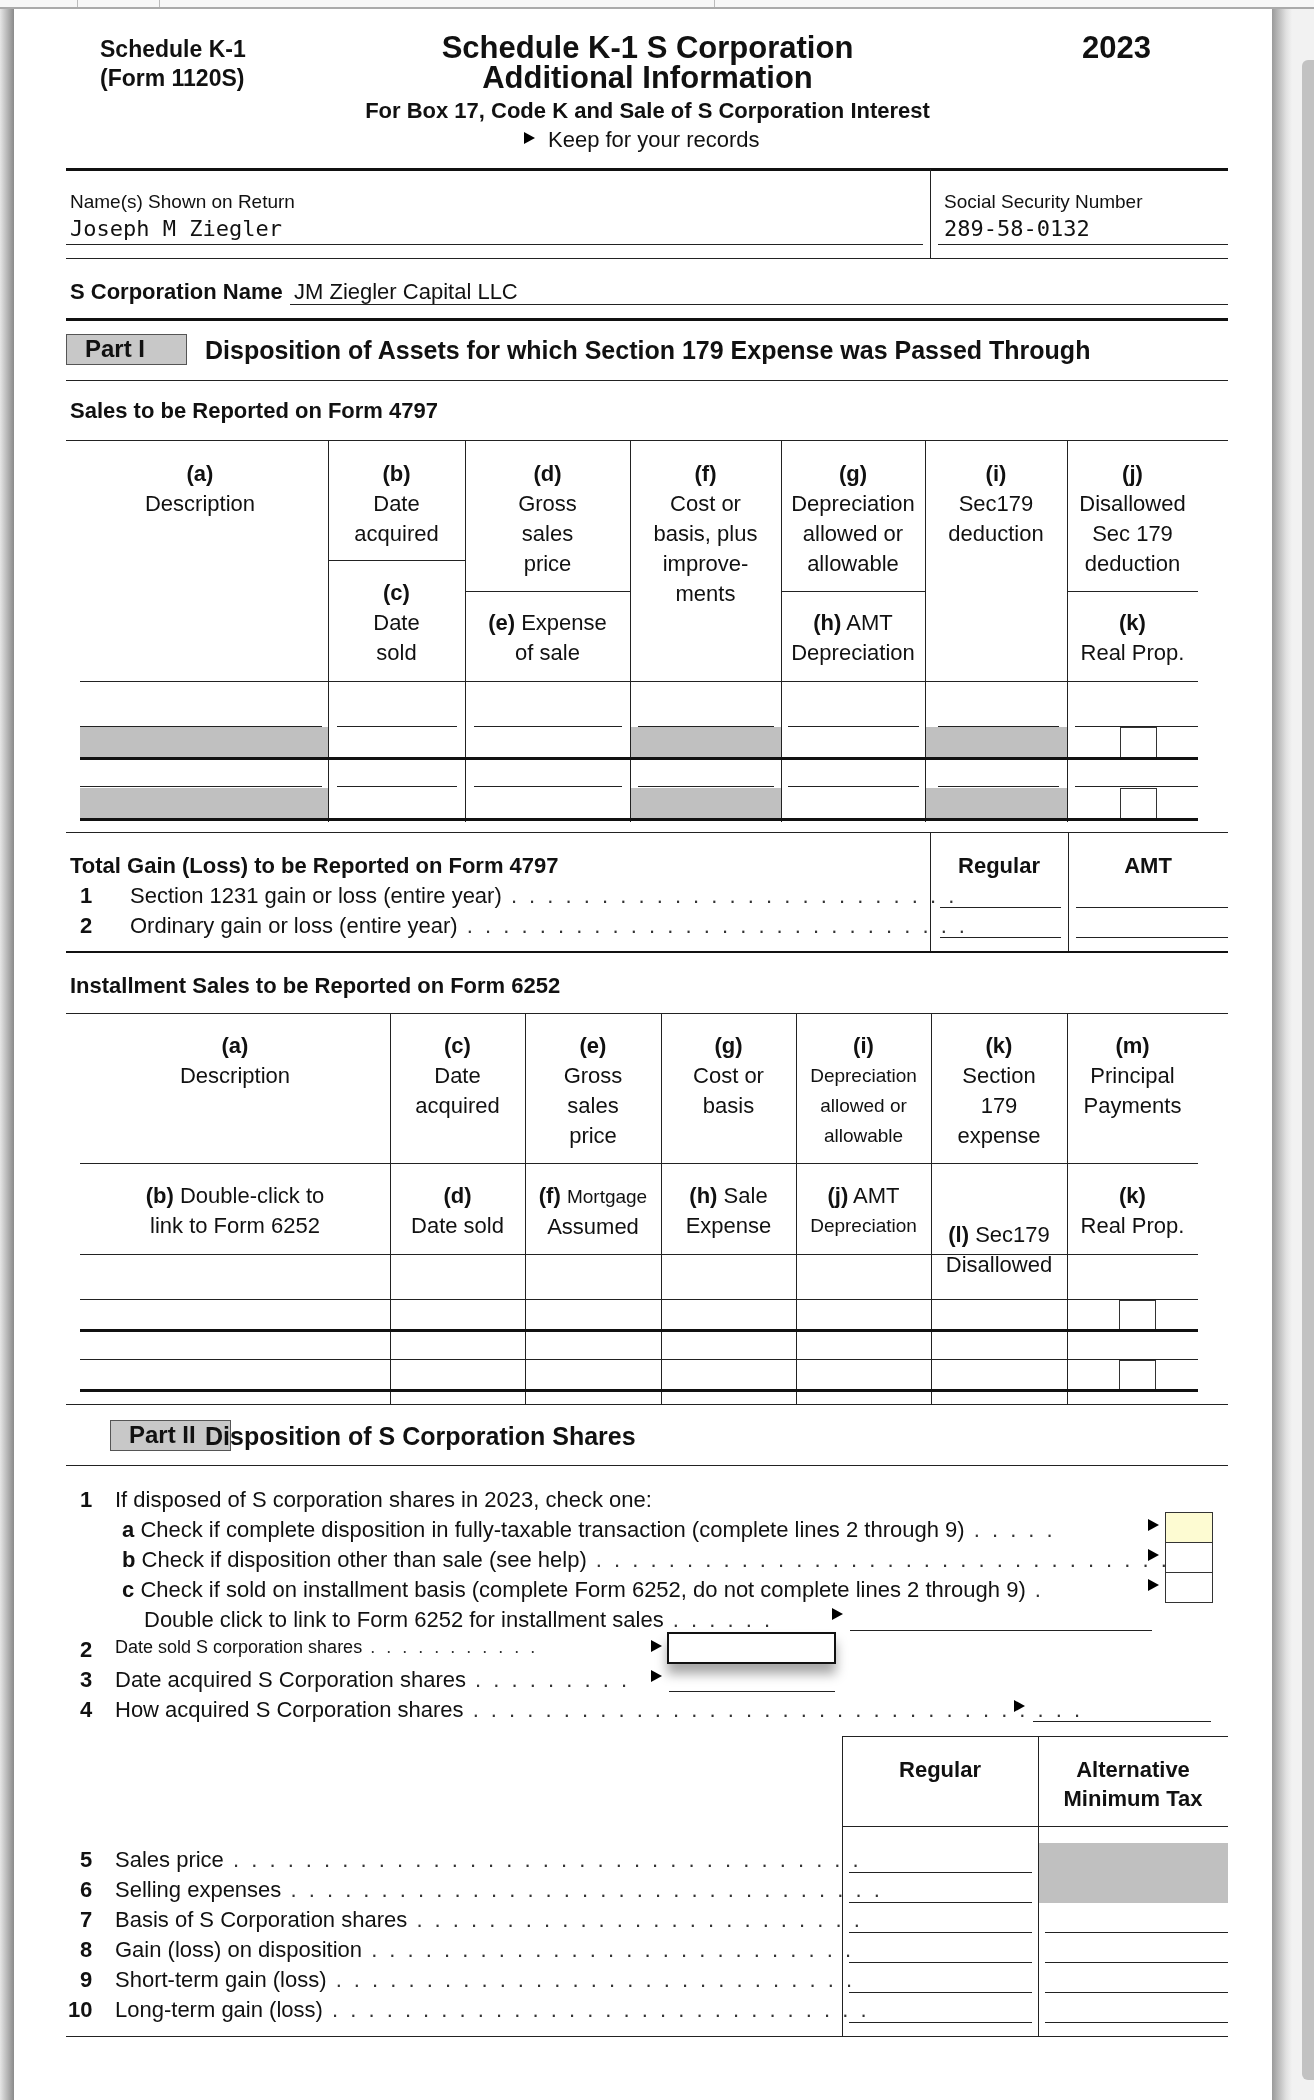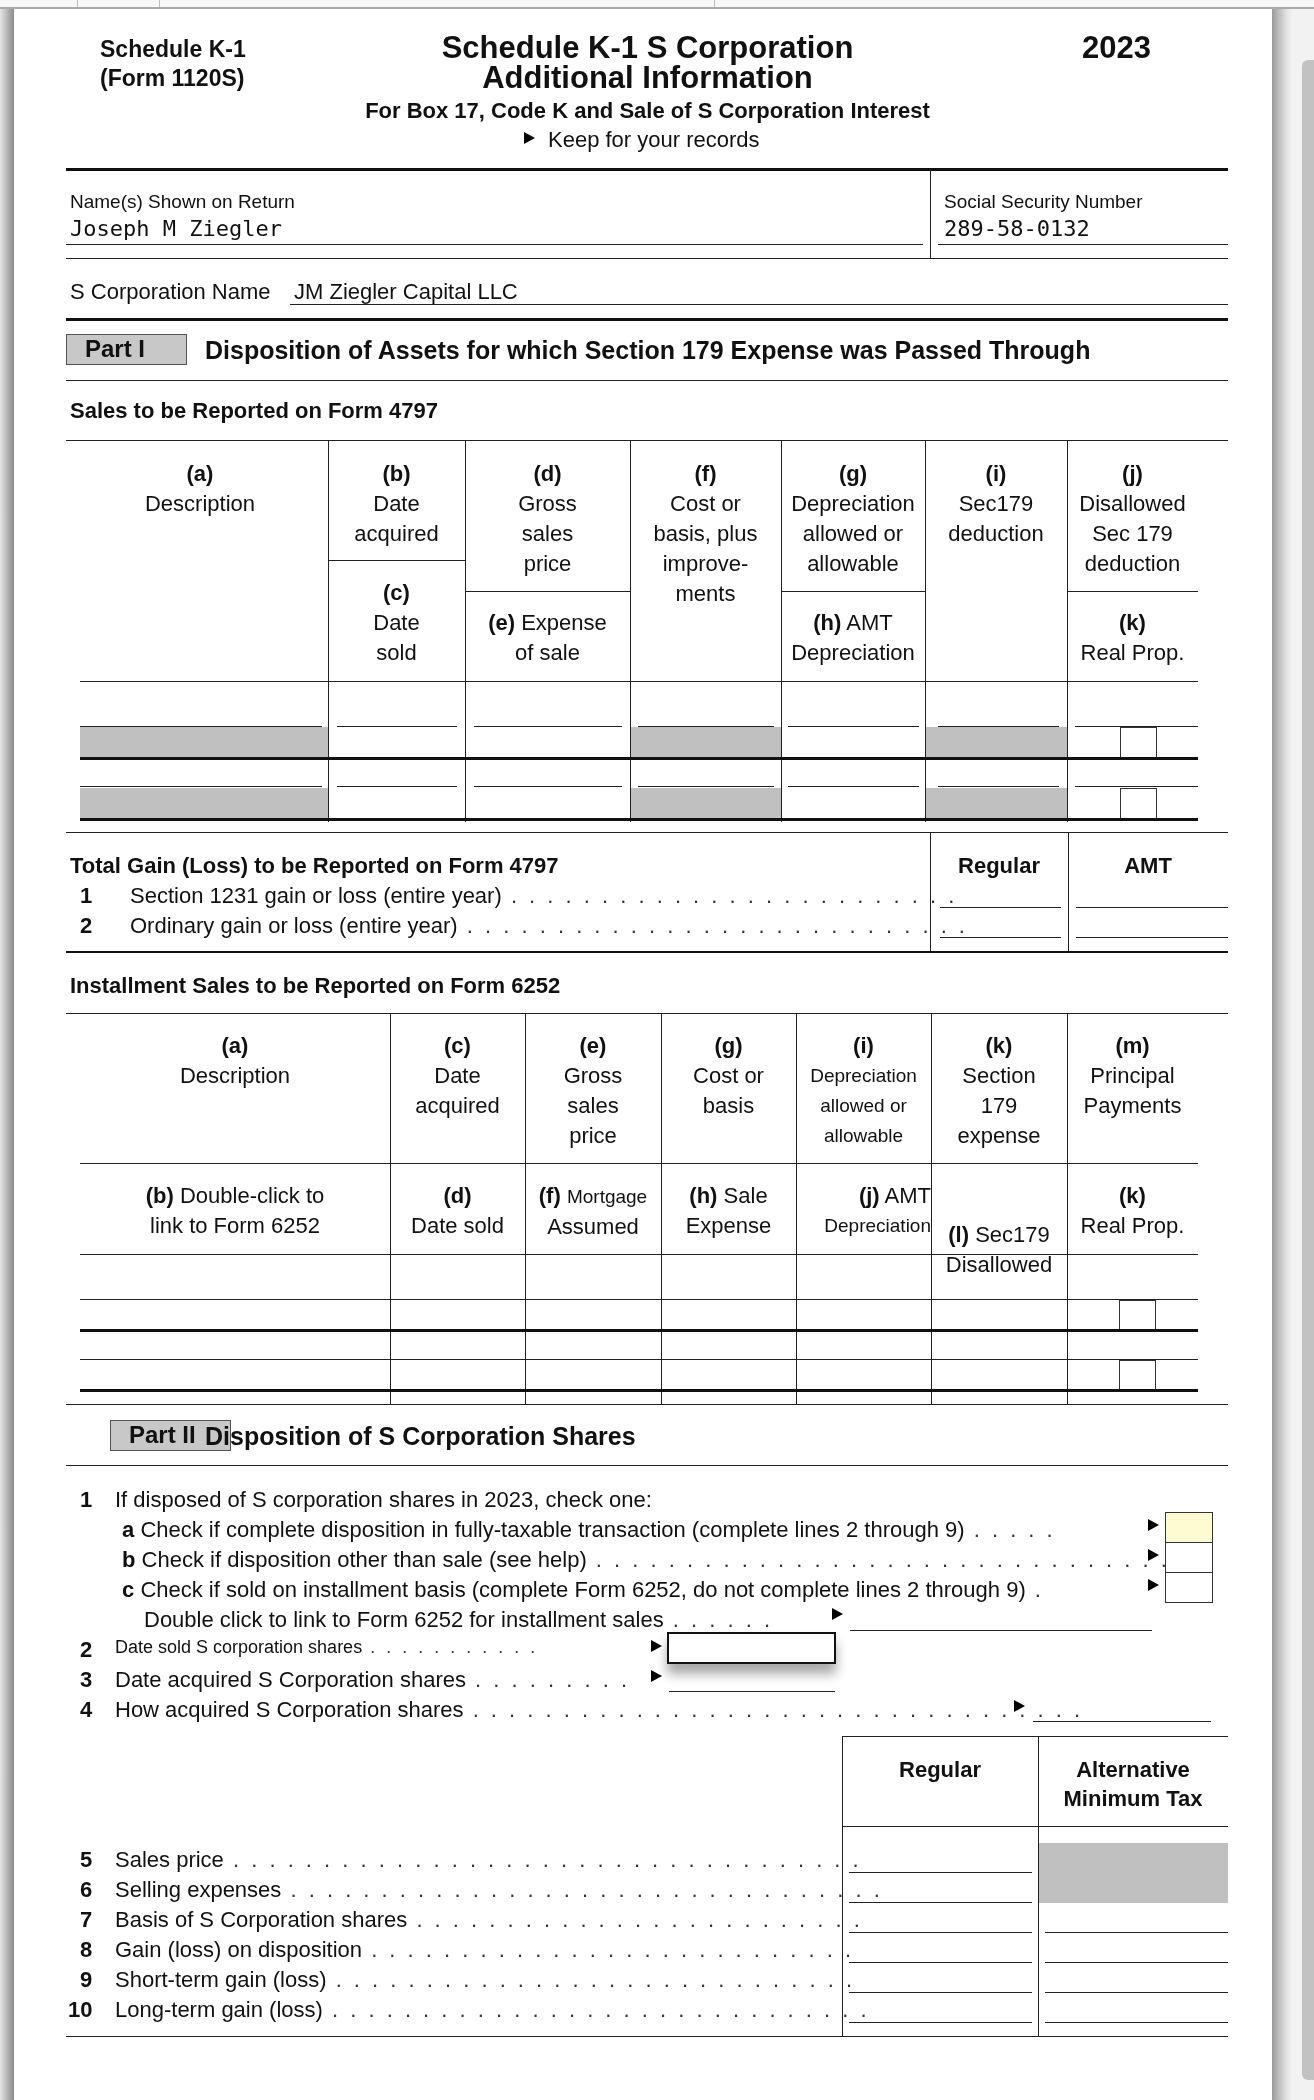--- a/index.html
+++ b/index.html
@@ -56,21 +56,21 @@
 <div class="hl3" style="left:66px;width:1162px;top:168px;"></div>
 <div class="vl" style="left:930px;top:169px;height:90px;"></div>
 <div class="t" style="left:70px;top:191px;font-size:19px;">Name(s) Shown on Return</div>
 <div class="t mono" style="left:70px;top:216px;font-size:22px;">Joseph M Ziegler</div>
 <div class="hl" style="left:66px;width:857px;top:244px;"></div>
 <div class="t" style="left:944px;top:191px;font-size:19px;">Social Security Number</div>
 <div class="t mono" style="left:944px;top:216px;font-size:22px;">289-58-0132</div>
 <div class="hl" style="left:938px;width:290px;top:244px;"></div>
 <div class="hl" style="left:66px;width:1162px;top:258px;"></div>
 
-<div class="t" style="left:70px;top:279px;font-size:22px;">S Corporation Name</div>
+<div class="t" style="left:70px;top:279px;font-size:22px;font-weight:bold;">S Corporation Name</div>
 <div class="t" style="left:294px;top:279px;font-size:22px;">JM Ziegler Capital LLC</div>
 <div class="hl" style="left:290px;width:938px;top:304px;"></div>
 <div class="hl3" style="left:66px;width:1162px;top:318px;"></div>
 
 <div class="partbox" style="left:66px;top:334px;width:121px;height:31px;"><span>Part I</span></div>
 <div class="t b" style="left:205px;top:336px;font-size:25px;">Disposition of Assets for which Section 179 Expense was Passed Through</div>
 <div class="hl" style="left:66px;width:1162px;top:380px;"></div>
 <div class="t b" style="left:70px;top:398px;font-size:22px;">Sales to be Reported on Form 4797</div>
 
 <div class="hl" style="left:66px;width:1162px;top:440px;"></div>
@@ -256,21 +256,21 @@
   <div>Date sold</div>
 </div>
 <div class="a hdr" style="left:525px;width:136px;top:1181px;">
   <div><span class="b">(f)</span> <span style="font-size:19px">Mortgage</span></div>
   <div>Assumed</div>
 </div>
 <div class="a hdr" style="left:661px;width:135px;top:1181px;">
   <div><span class="b">(h)</span> <span>Sale</span></div>
   <div>Expense</div>
 </div>
-<div class="a hdr" style="left:796px;width:135px;top:1181px;text-align:right;">
+<div class="a hdr" style="left:796px;width:135px;top:1181px;">
   <div><span class="b">(j)</span> <span>AMT</span></div>
   <div style="font-size:19px">Depreciation</div>
 </div>
 <div class="a hdr" style="left:931px;width:136px;top:1181px;margin-top:39px;">
   <div><span class="b">(l)</span> <span>Sec179</span></div>
   <div>Disallowed</div>
 </div>
 <div class="a hdr" style="left:1067px;width:131px;top:1181px;">
   <div class="b">(k)</div>
   <div>Real Prop.</div>

